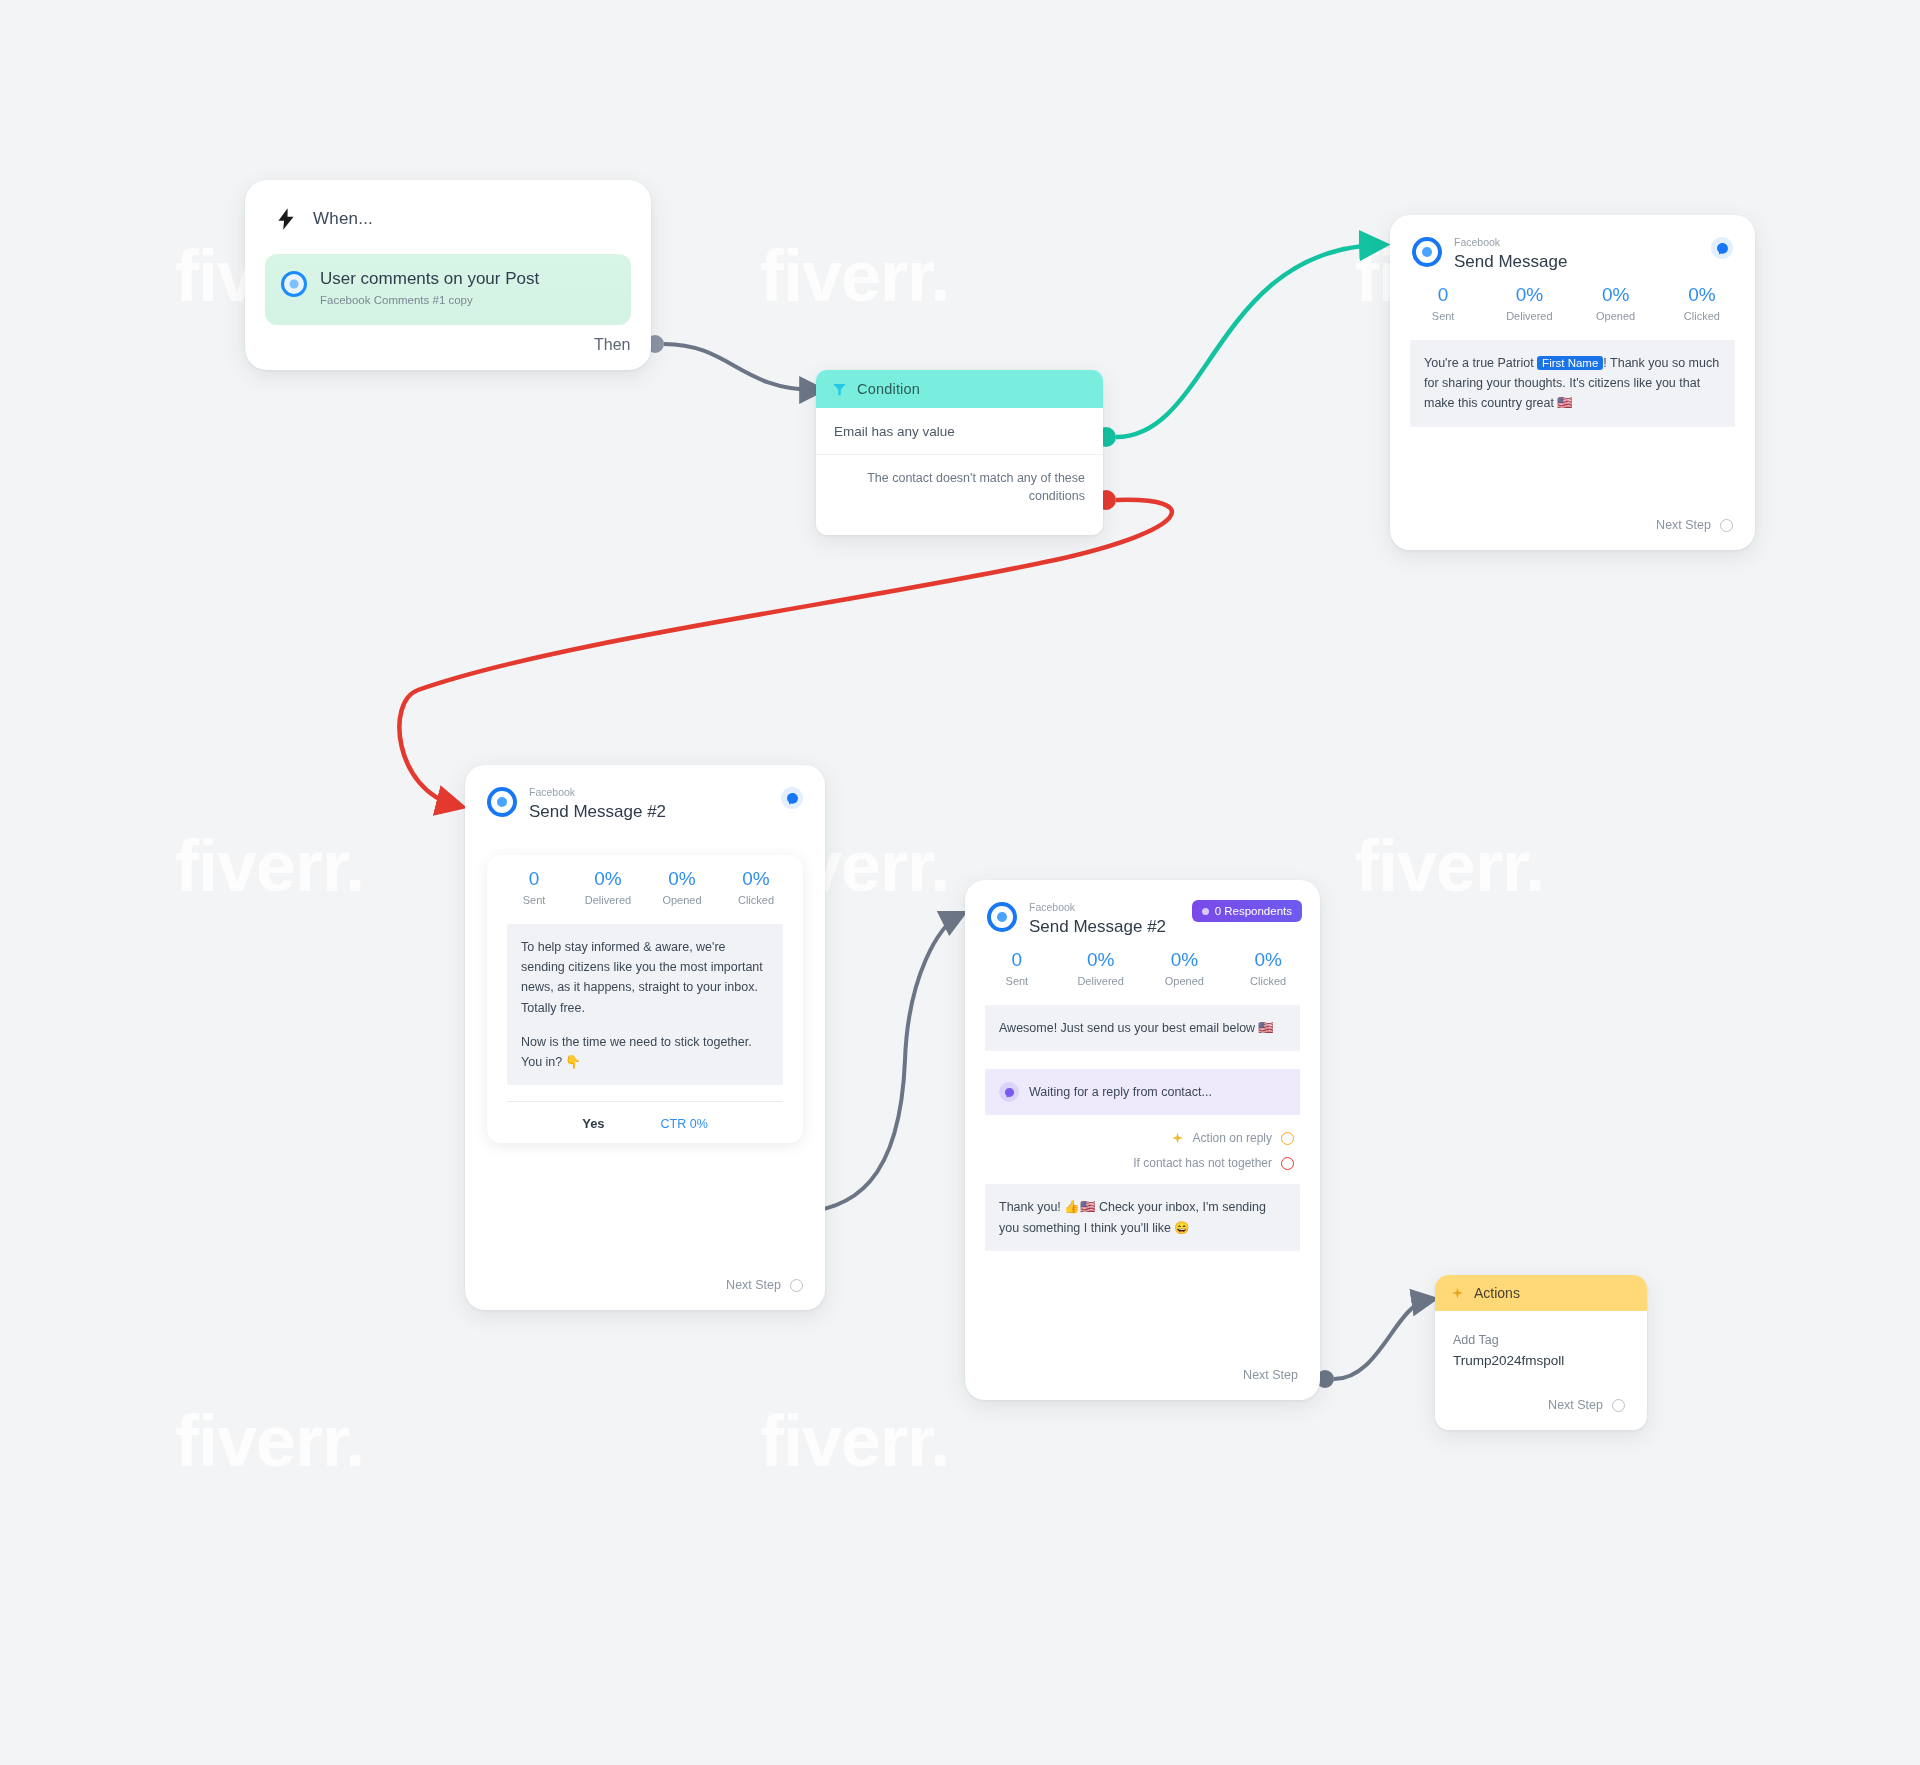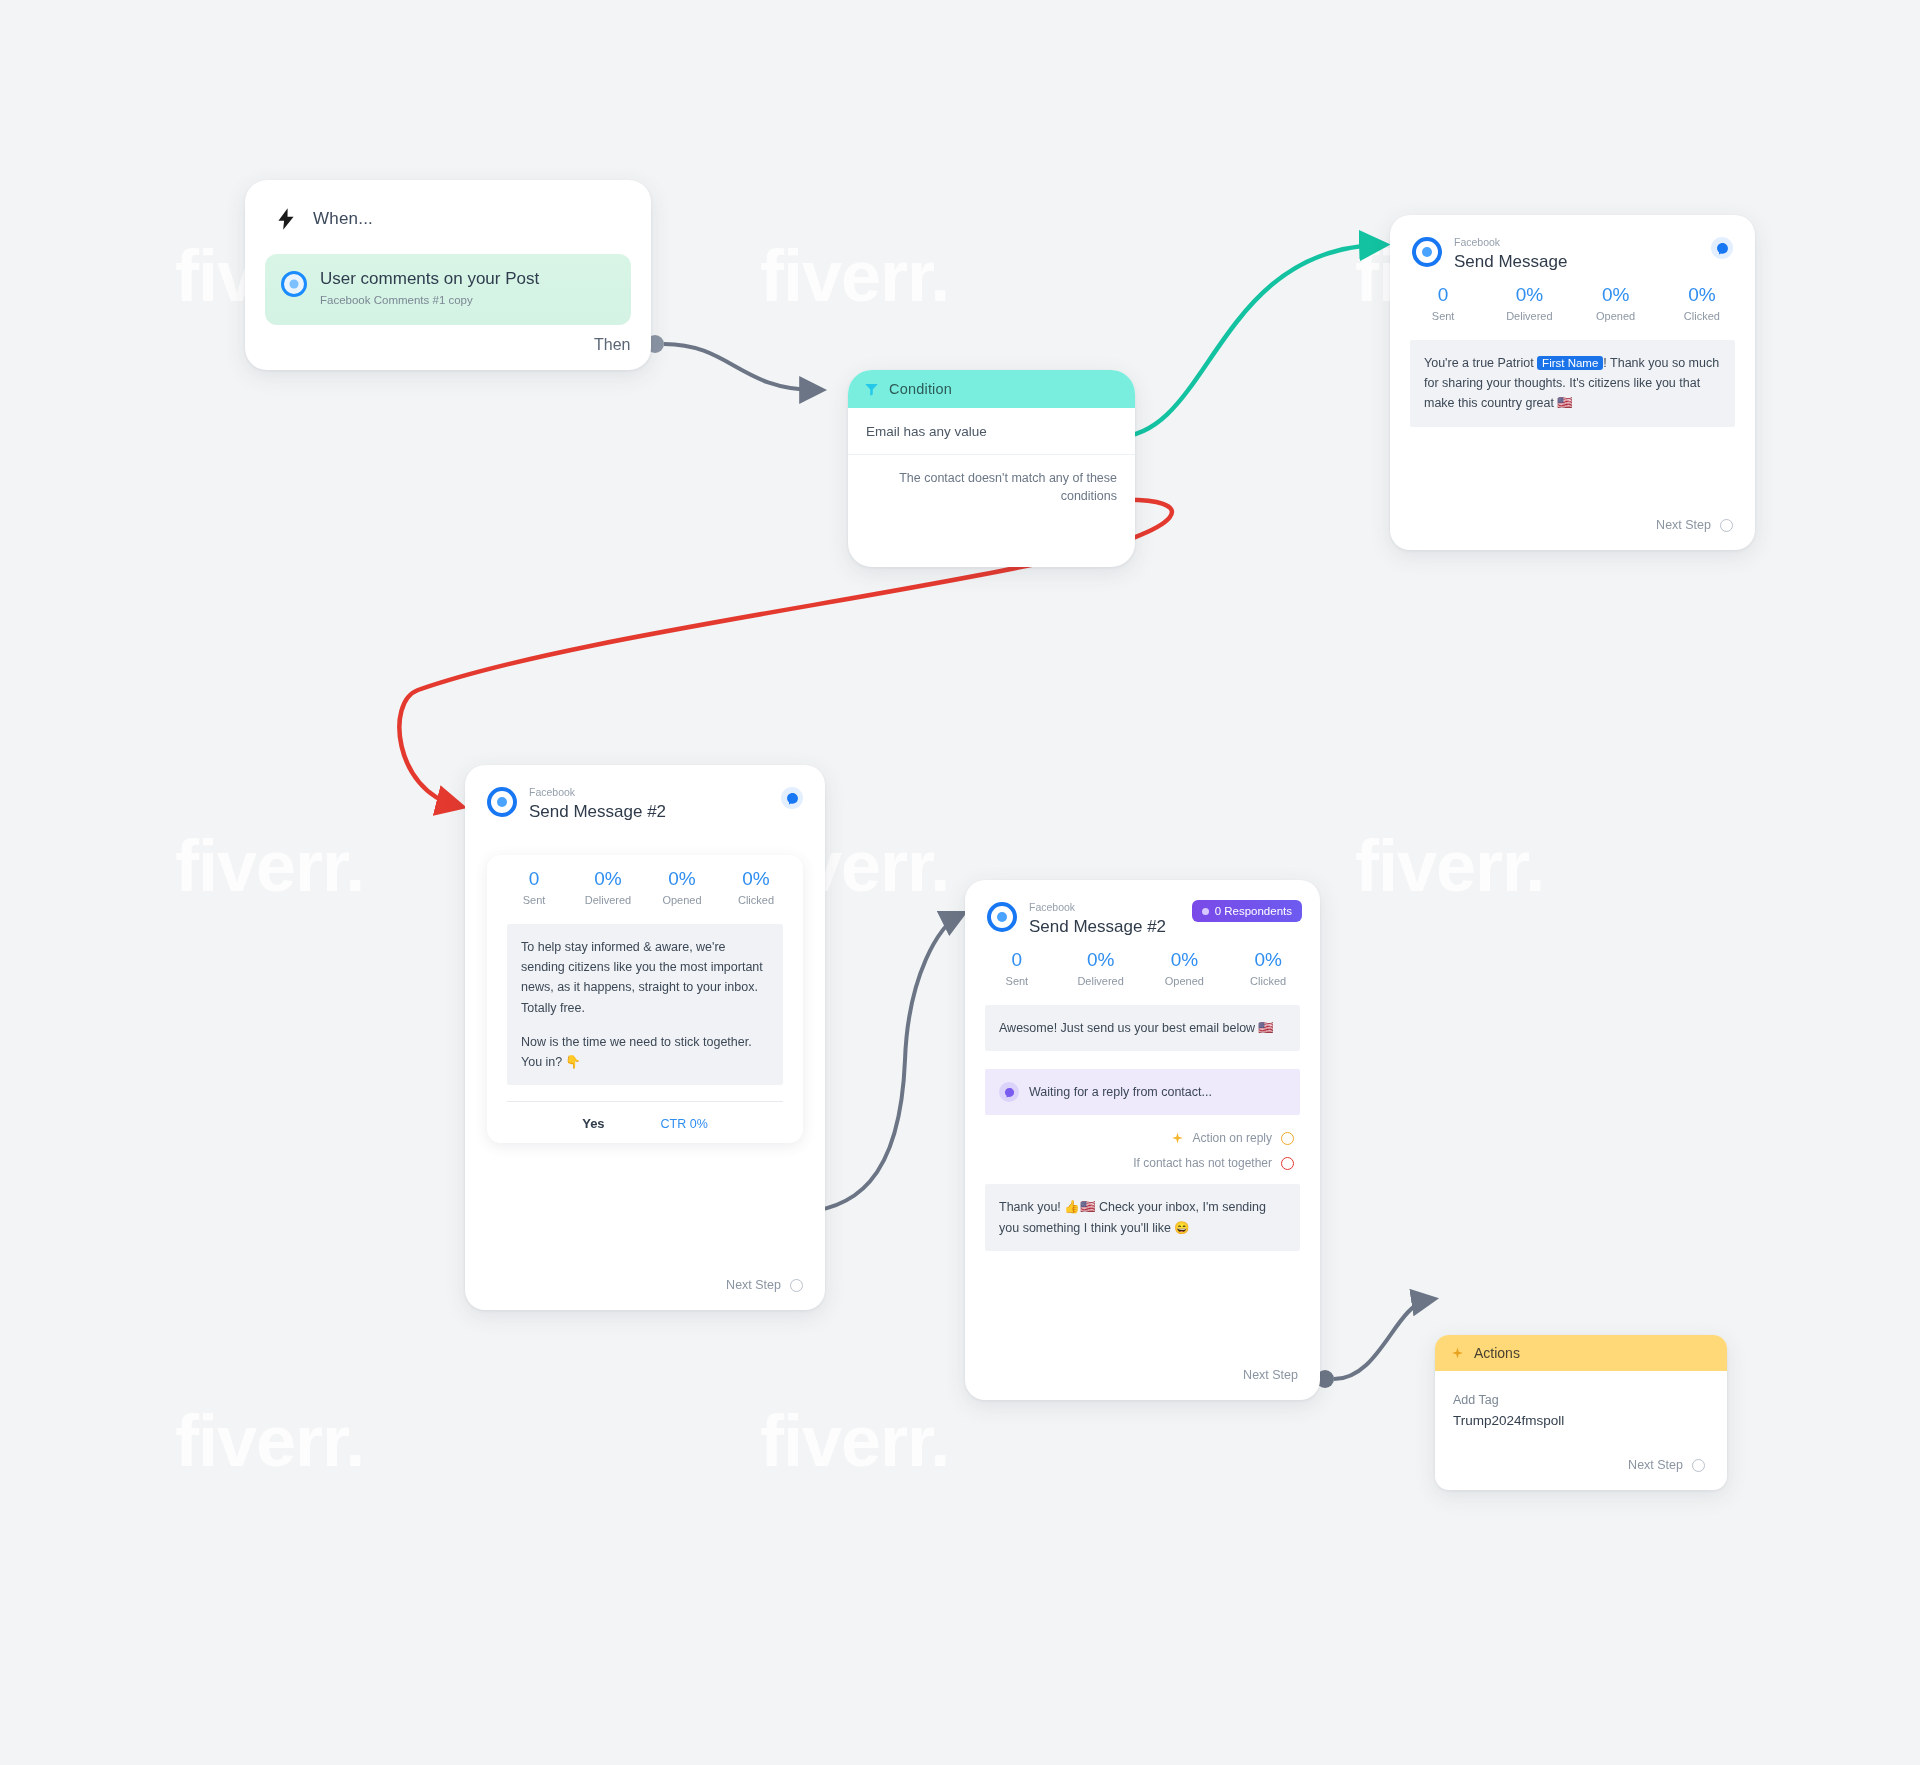--- a/index.html
+++ b/index.html
@@ -64,21 +64,21 @@
   }
   .trig-t1{font-size:17px;color:#2f3d4f;line-height:1.2;}
   .trig-t2{font-size:11.5px;color:#7b8794;margin-top:5px;line-height:1.2;}
 
   .then-lbl{
     position:absolute;left:594px;top:336px;
     font-size:16px;color:#5b6676;
   }
 
   
-  #condition{left:848px;top:370px;width:287px;height:197px;border-radius:24px;overflow:hidden;}
+  #condition{left:816px;top:370px;width:287px;height:165px;border-radius:11px;overflow:hidden;}
   .cond-head{
     height:38px;background:#79eede;
     display:flex;align-items:center;gap:10px;
     padding-left:16px;
   }
   .funnel{width:15px;height:15px;display:block;}
   .cond-head-lbl{font-size:14.5px;color:#2d5b57;letter-spacing:.2px;}
   .cond-row1{
     padding:16px 18px 15px 18px;
     font-size:13.5px;color:#4c5866;
@@ -183,21 +183,21 @@
   
   #msg1{left:1390px;top:215px;width:365px;height:335px;}
   #msg2{left:465px;top:765px;width:360px;height:545px;}
   #msg2 .inner-card{
     position:absolute;left:22px;top:90px;width:316px;
     background:#fff;border-radius:14px;
     box-shadow:0 3px 14px rgba(60,70,90,.10);
     padding-bottom:8px;
   }
   #msg3{left:965px;top:880px;width:355px;height:520px;}
-  #actions{left:1435px;top:1335px;width:292px;height:155px;border-radius:14px;overflow:hidden;}
+  #actions{left:1435px;top:1275px;width:212px;height:155px;border-radius:14px;overflow:hidden;}
   .act-head{
     height:36px;background:#ffd977;
     display:flex;align-items:center;gap:10px;padding-left:16px;
   }
   .act-head-lbl{font-size:14px;color:#4a4230;}
   .act-body{padding:20px 18px 0 18px;}
   .act-k{font-size:12.5px;color:#7c8795;line-height:1.5;}
   .act-v{font-size:13.5px;color:#333f4d;margin-top:3px;}
 </style>
 </head>

